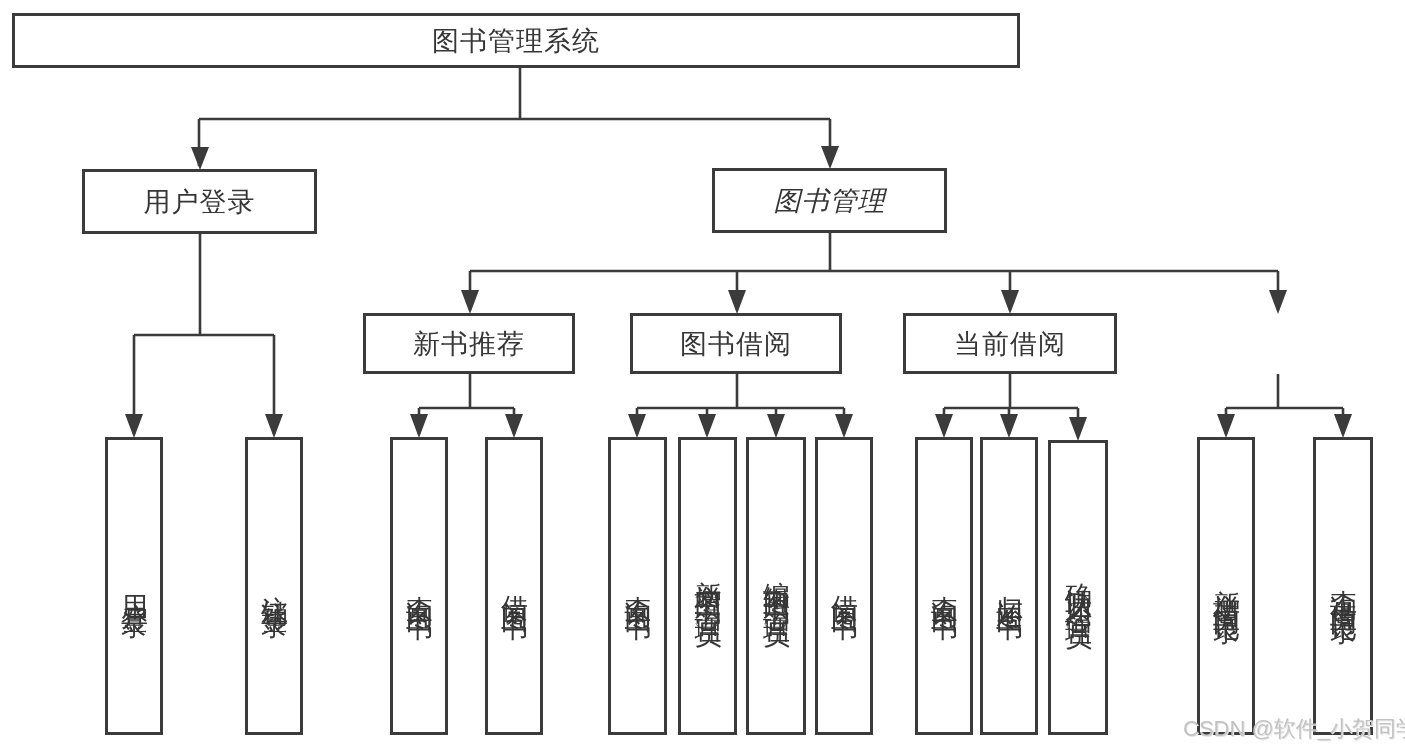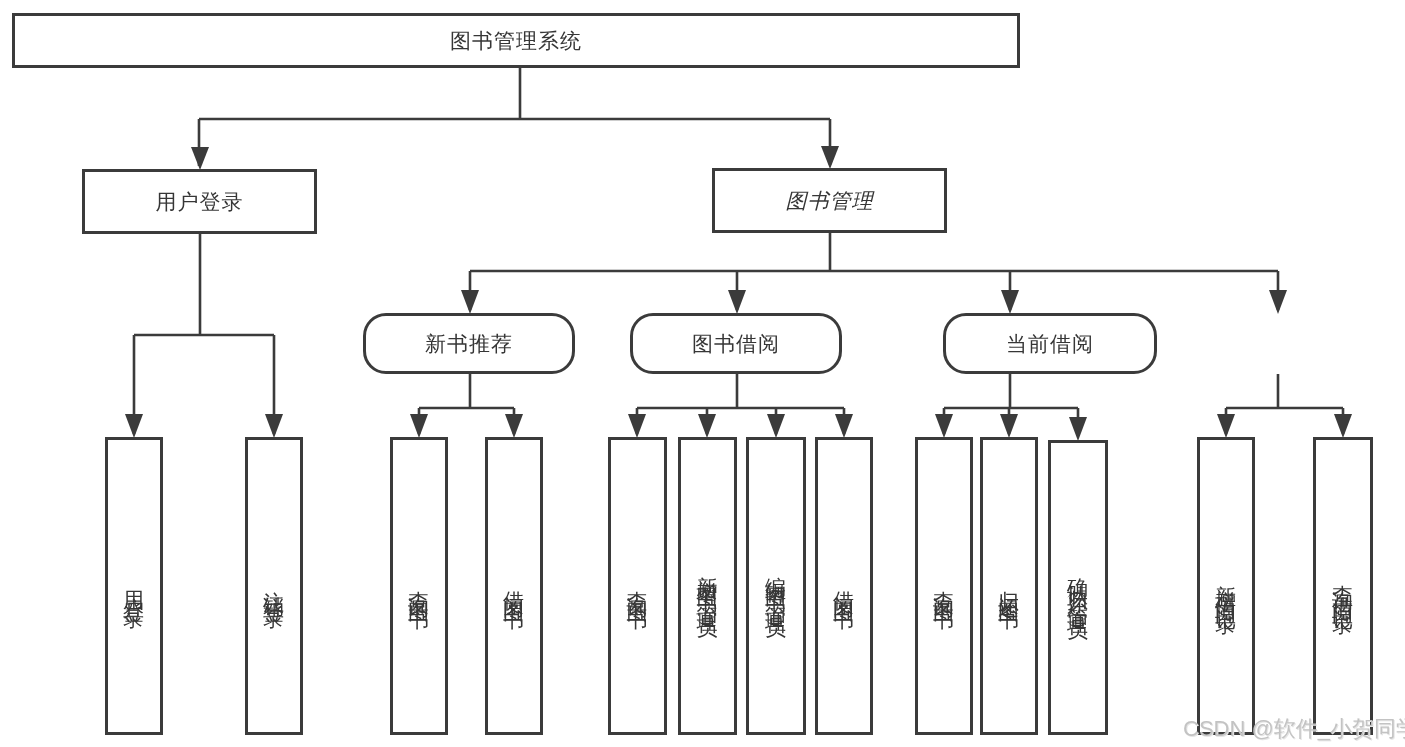--- a/index.html
+++ b/index.html
@@ -26,41 +26,41 @@
     box-sizing: border-box;
     border: 3px solid #3b3b3b;
     background: #ffffff;
     display: flex;
     align-items: center;
     justify-content: center;
     z-index: 2;
   }
   .node .label {
     color: #363636;
-    font-size: 21px;
+    font-size: 27px;
     letter-spacing: 1px;
     white-space: nowrap;
   }
   .node.vertical .label {
     writing-mode: vertical-rl;
     text-orientation: mixed;
     letter-spacing: 6px;
     white-space: normal;
     line-height: 1;
   }
   
   #root       { left: 12px;  top: 13px;  width: 1008px; height: 55px; }
   
   #user-login { left: 82px;  top: 169px; width: 235px;  height: 65px; }
   #book-mgmt  { left: 712px; top: 168px; width: 235px;  height: 65px; font-style: italic; }
   
-  .l3 { top: 313px; height: 61px; border-radius: 23px; }
+  .l3 { top: 313px; height: 61px; }
   #new-book       { left: 363px;  width: 212px; }
   #book-borrow    { left: 630px;  width: 212px; }
-  #current-borrow { left: 903px;  width: 214px; margin-left: 40px; }
+  #current-borrow { left: 903px;  width: 214px; }
   #borrow-records { left: 1172px; width: 213px; }
   
   .leaf { top: 437px; height: 298px; }
   #ul1 { left: 105px;  width: 58px; }
   #ul2 { left: 245px;  width: 58px; }
   #nb1 { left: 390px;  width: 58px; }
   #nb2 { left: 485px;  width: 58px; }
   #bb1 { left: 608px;  width: 59px; }
   #bb2 { left: 678px;  width: 59px; }
   #bb3 { left: 746px;  width: 60px; }

